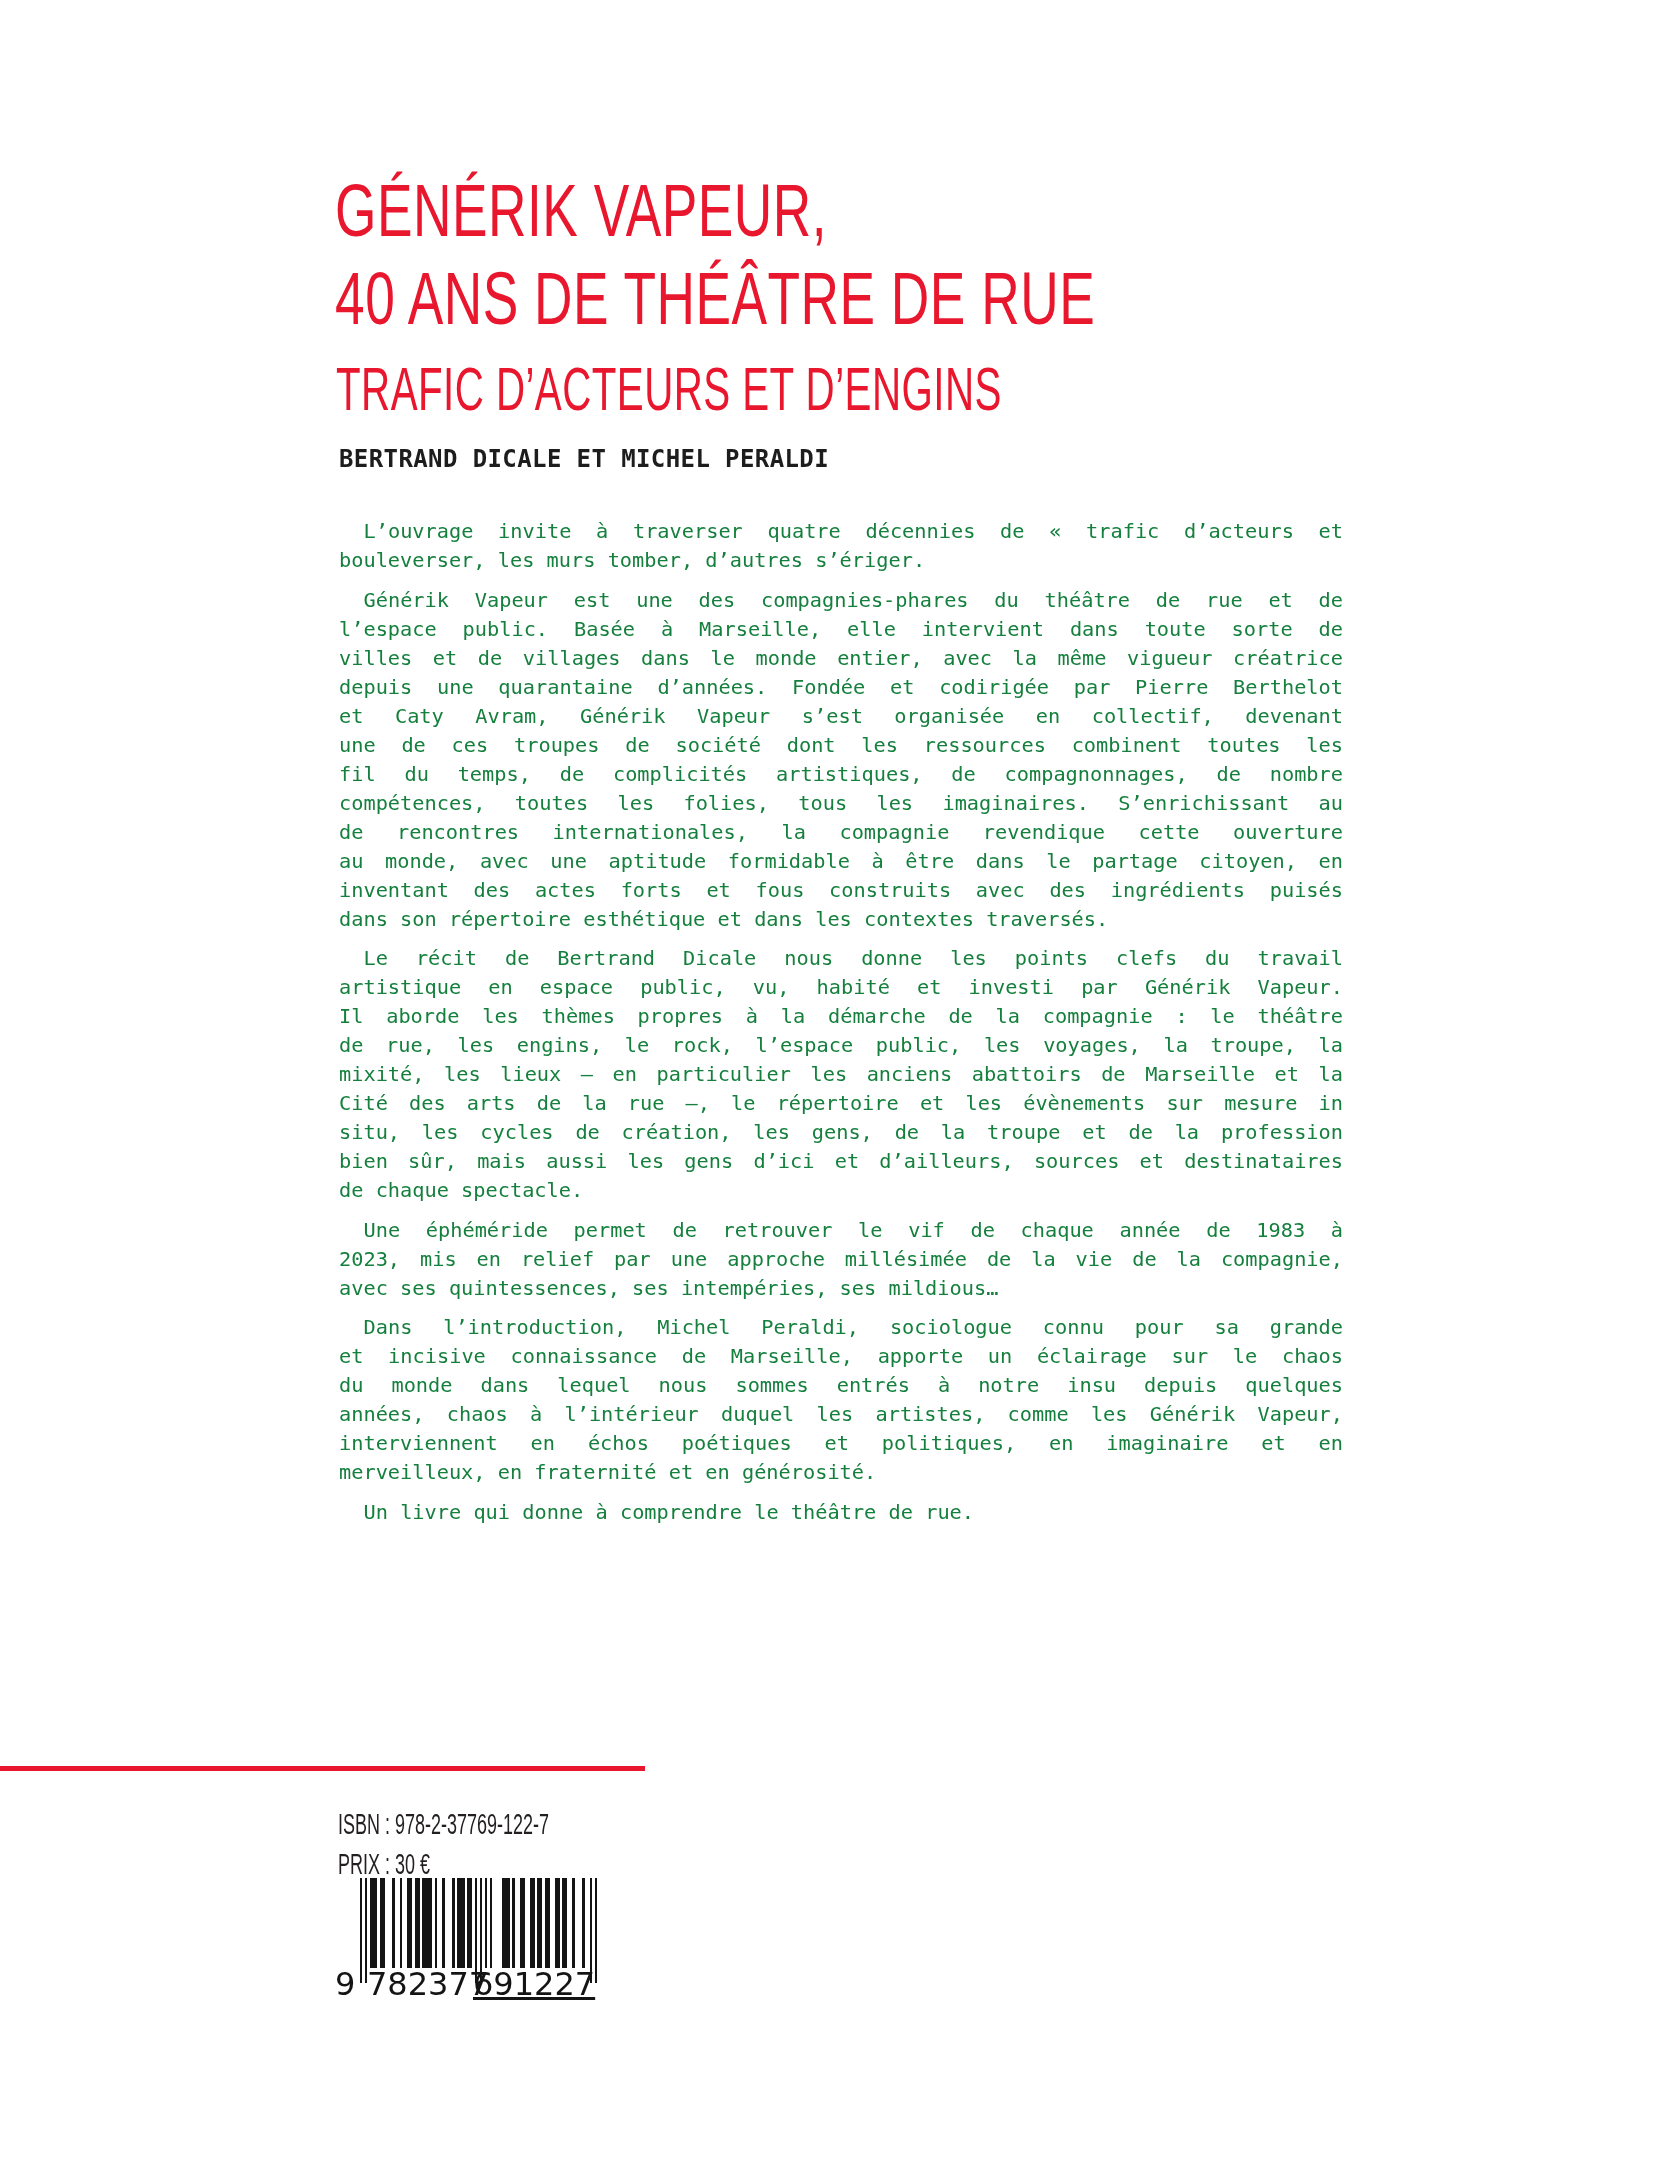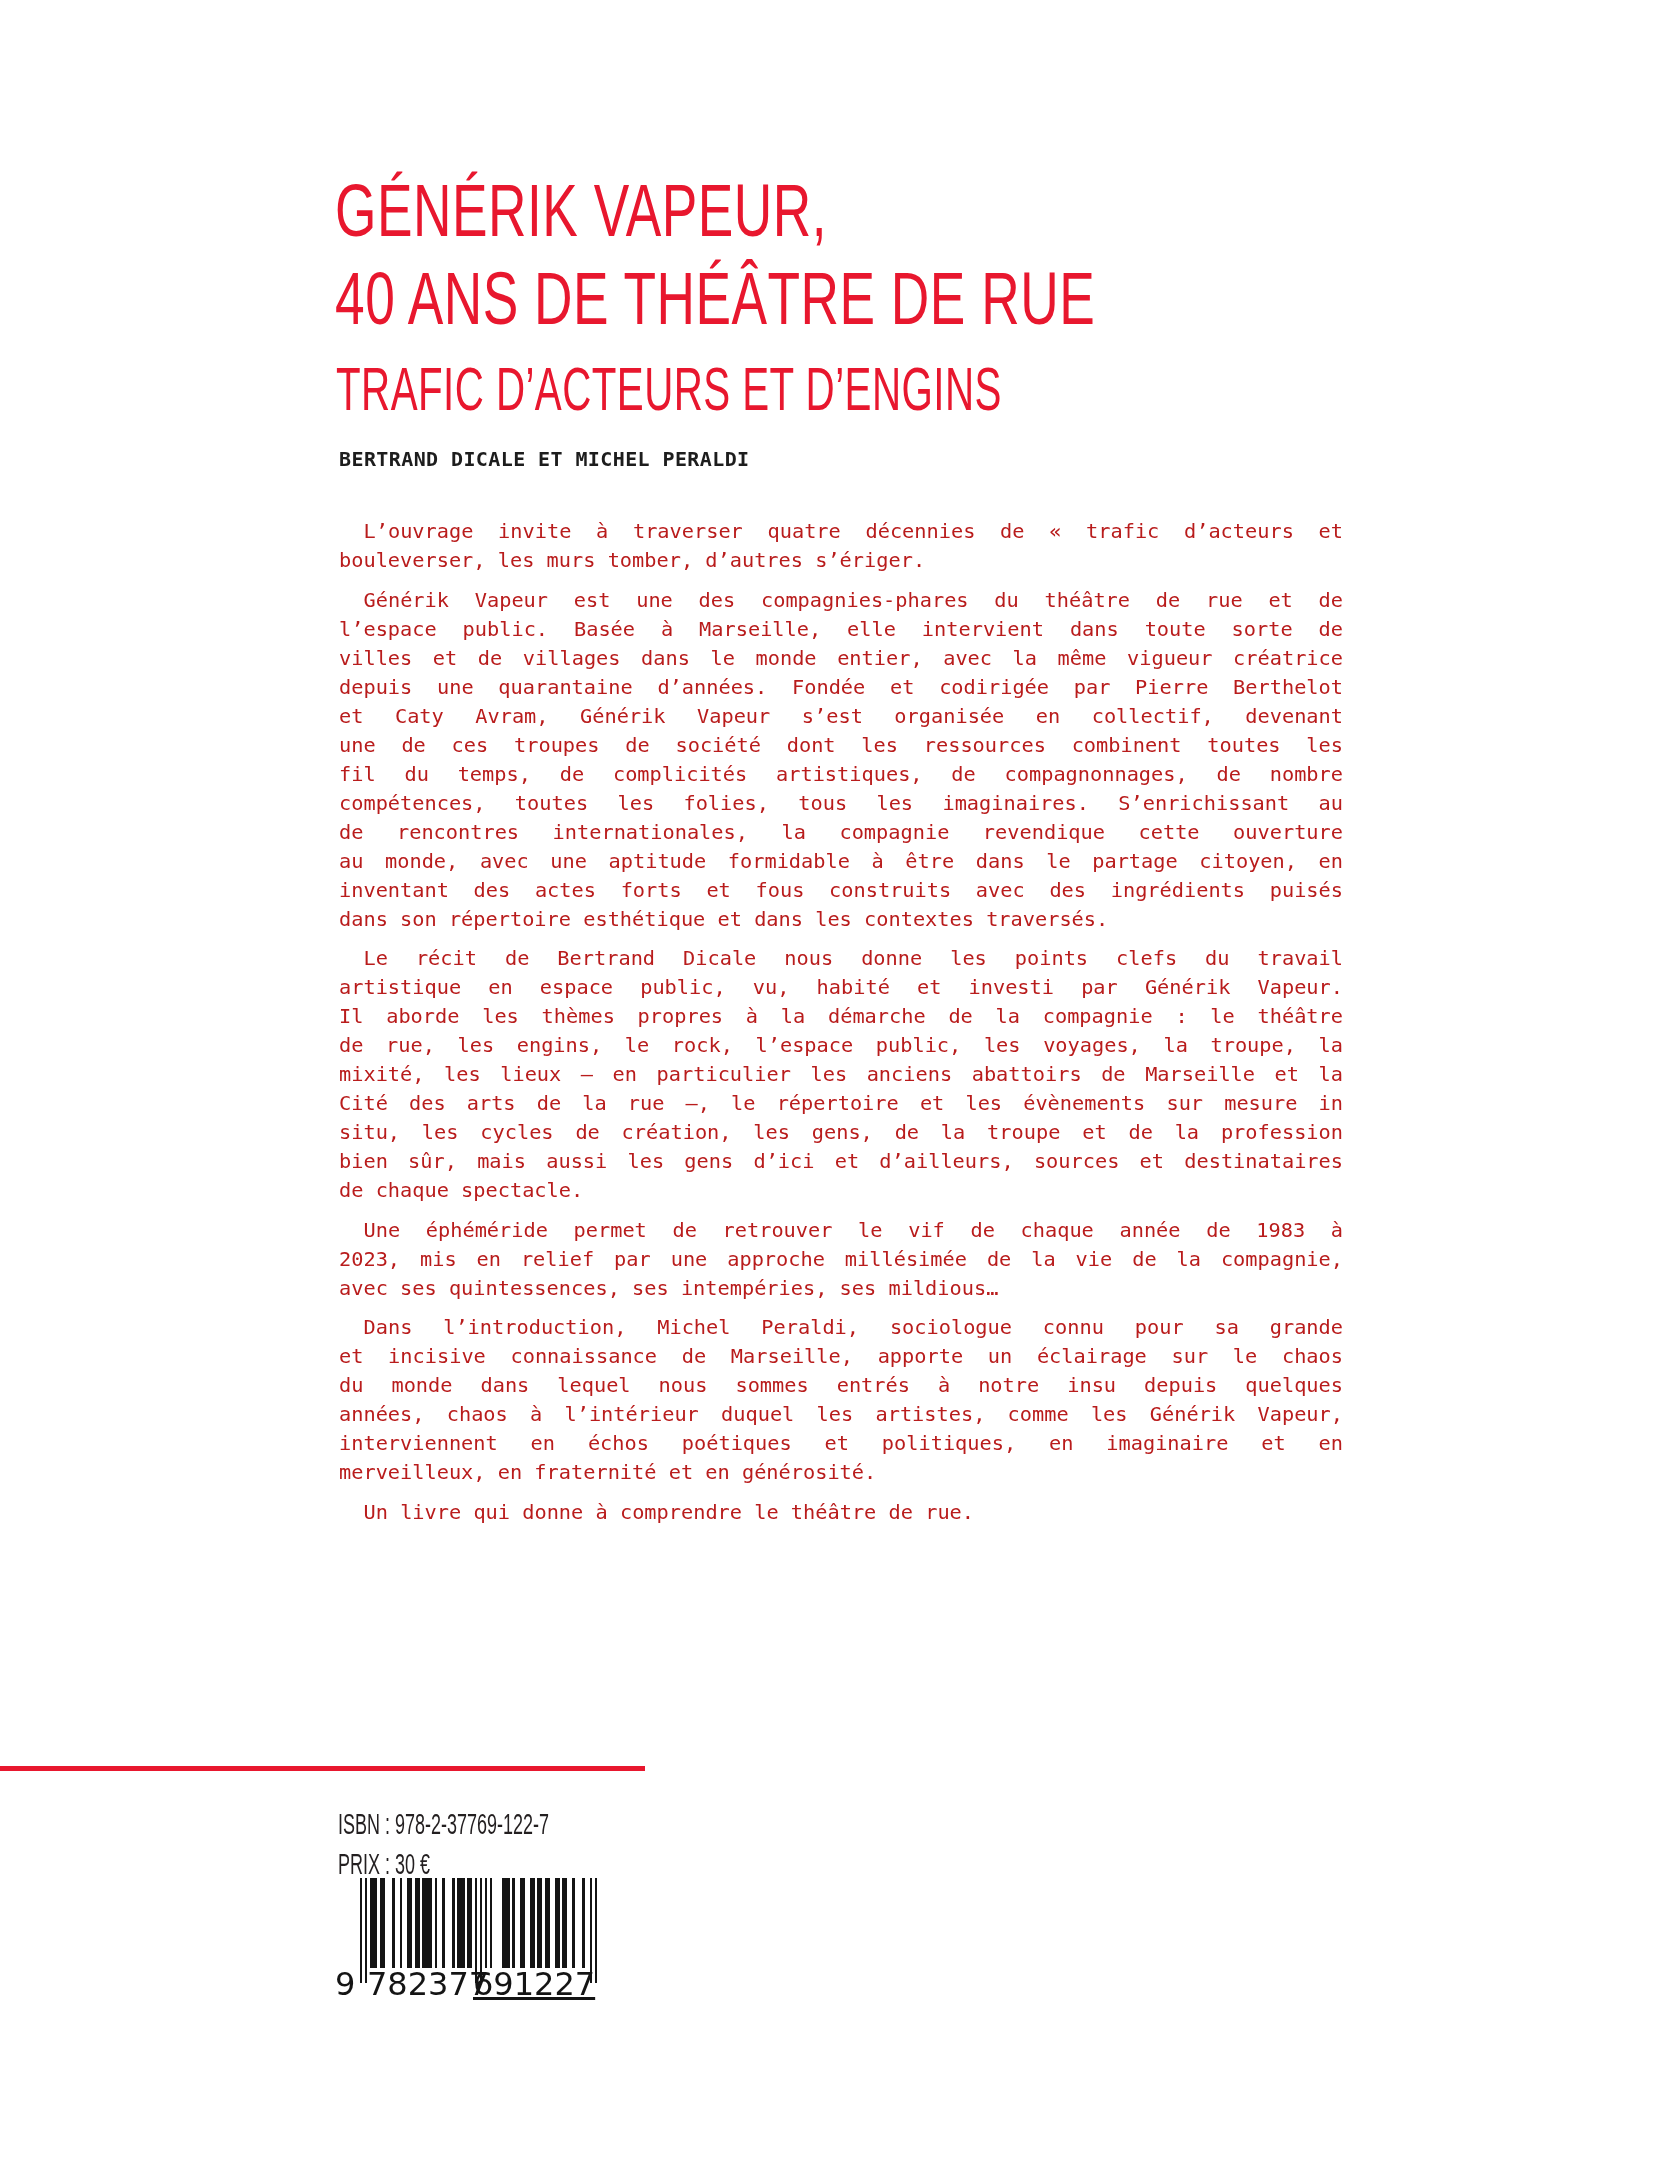--- a/index.html
+++ b/index.html
@@ -39,34 +39,34 @@
     left: 336px; top: 358px;
     font-size: 62px; line-height: 62px;
     transform: scaleX(0.65);
   }
   
   #authors {
     position: absolute;
     left: 339px; top: 447px;
     font-family: "DejaVu Sans Mono", monospace;
     font-weight: bold;
-    font-size: 20px; line-height: 24px;
+    font-size: 24px; line-height: 24px;
     letter-spacing: 0.4px;
     color: #1d1d1d;
     white-space: nowrap;
   }
   
   #body-text {
     position: absolute;
     left: 339px; top: 517px;
     width: 1004px;
     font-family: "DejaVu Sans Mono", monospace;
     font-size: 20.3px;
     line-height: 29px;
-    color: #b91c1c;
+    color: #15803d;
   }
   .paragraph { margin: 0 0 10.5px 0; }
   .bline {
     text-align: justify;
     text-align-last: justify;
   }
   .bline.first { padding-left: 24.5px; }
   .bline.last { text-align-last: left; }
   
   #red-rule {

